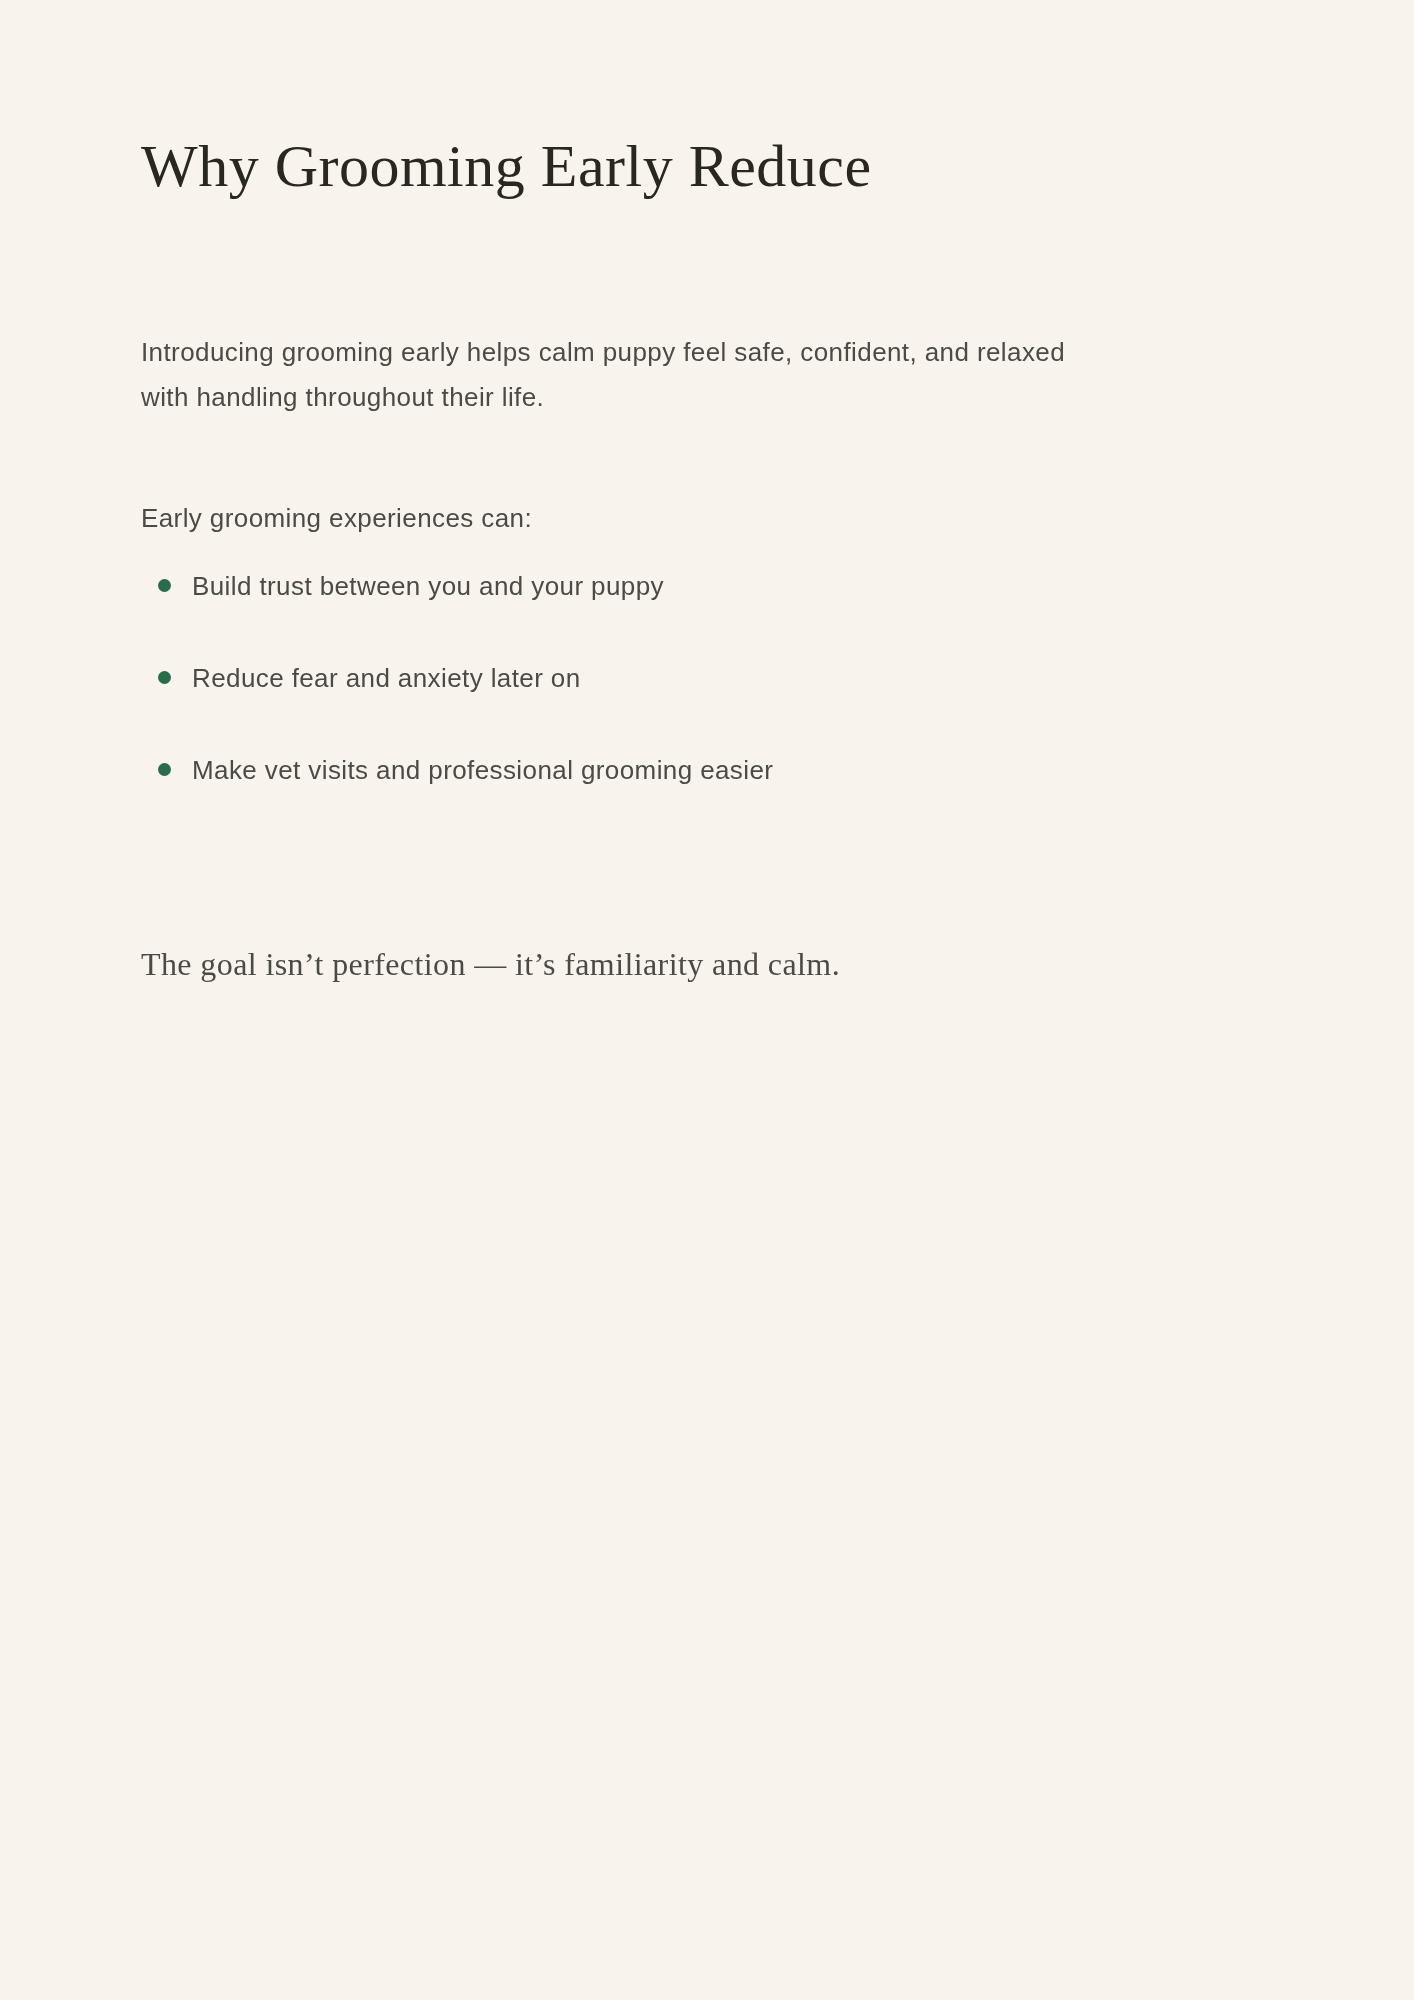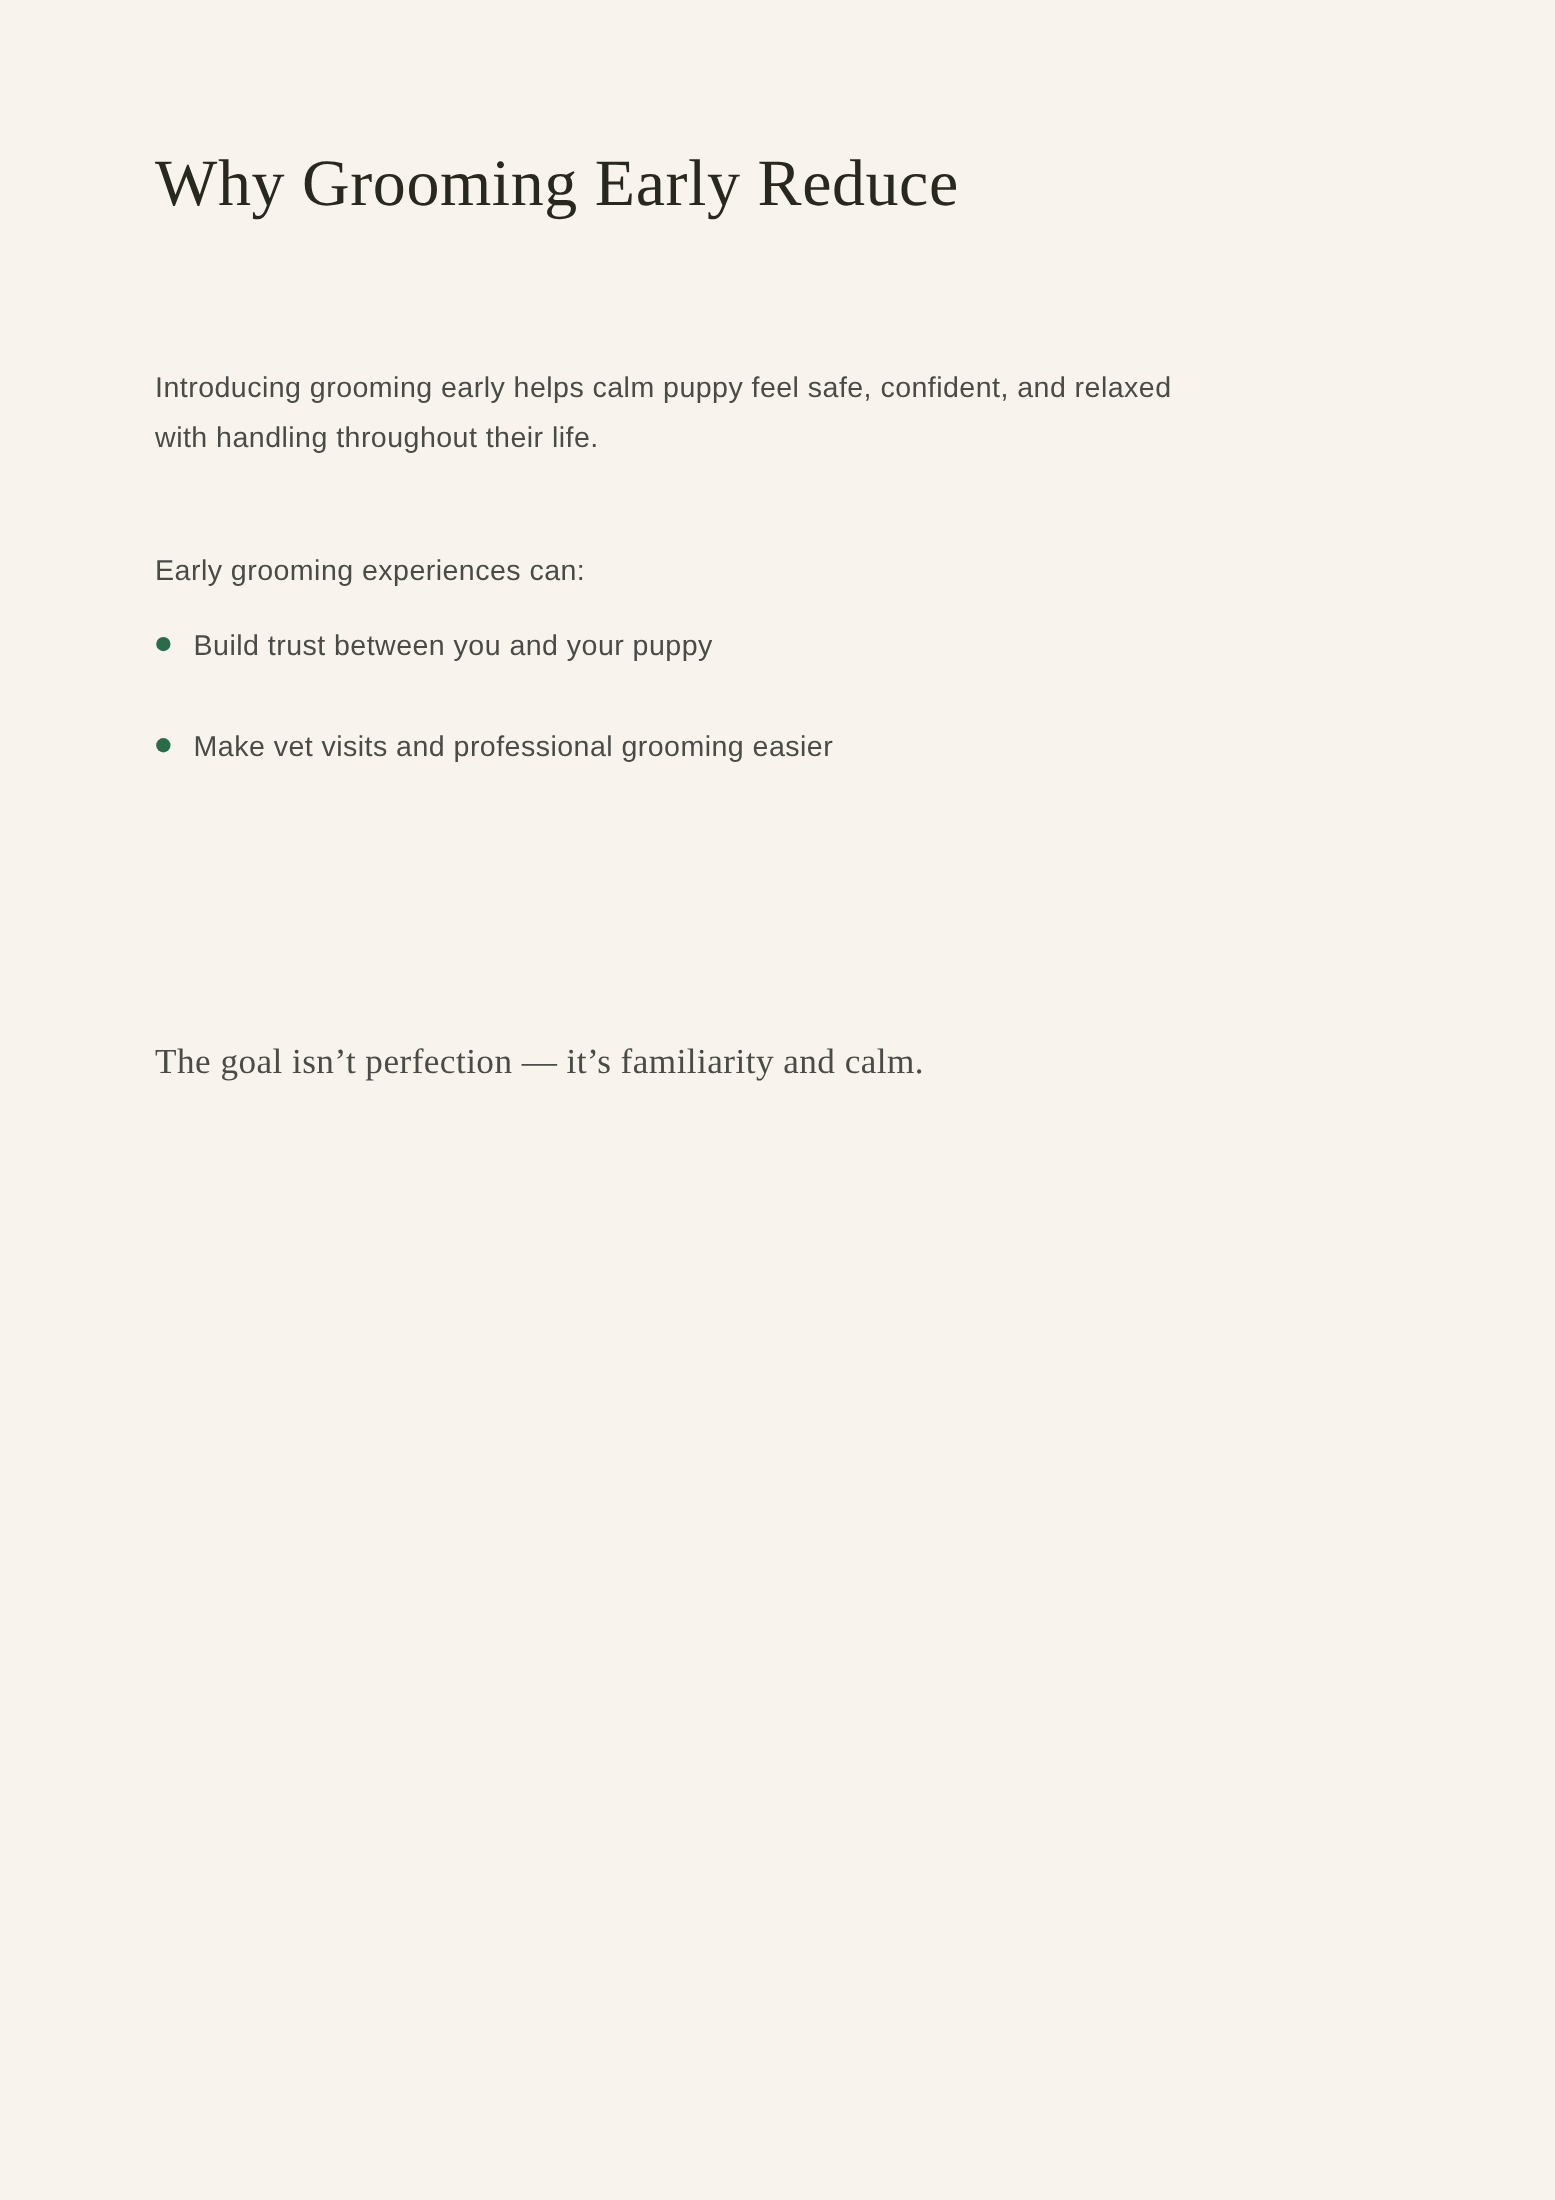--- a/index.html
+++ b/index.html
@@ -48,21 +48,21 @@
     left: 141px;
     top: 496px;
     width: 960px;
     font-size: 26px;
     line-height: 45px;
     letter-spacing: 0.4px;
     color: var(--body);
   }
   .benefits-list {
     position: absolute;
-    left: 130px;
+    left: 146px;
     top: 570px;
     width: 1000px;
     list-style: none;
   }
   .benefits-list li {
     position: relative;
     padding-left: 46px;
     font-size: 26px;
     line-height: 32px;
     letter-spacing: 0.4px;
@@ -101,19 +101,23 @@
 
   <p class="list-lead">Early grooming experiences can:</p>
 
   <ul class="benefits-list">
     <li>
       <span class="bullet-dot"></span>
       <span>Build trust between you and your puppy</span>
     </li>
     <li>
       <span class="bullet-dot"></span>
+      <span>Reduce fear and anxiety later on</span>
+    </li>
+    <li>
+      <span class="bullet-dot"></span>
       <span>Make vet visits and professional grooming easier</span>
     </li>
   </ul>
 
   <p class="closing">The goal isn’t perfection — it’s familiarity and calm.</p>
 
 </div>
 
 </body></html>

